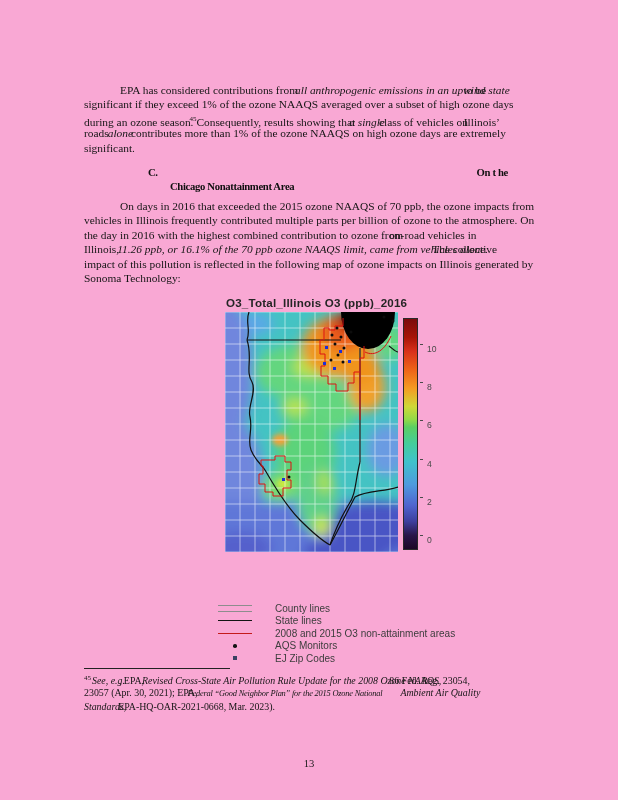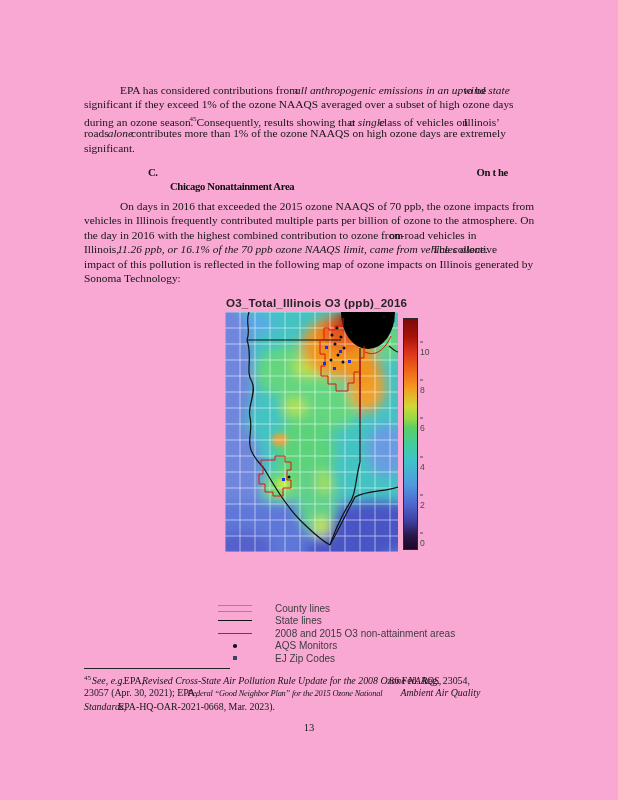--- a/index.html
+++ b/index.html
@@ -28,40 +28,40 @@
   .map-title{position:absolute;left:226px;top:296px;font-family:"Liberation Sans","DejaVu Sans",sans-serif;
              font-weight:bold;font-size:11.6px;letter-spacing:.2px;color:#252525;}
   .mapsvg{position:absolute;left:225px;top:312px;width:173px;height:240px;}
   .colorbar{position:absolute;left:403px;top:318px;width:42px;height:230px;}
   .cb-bar{position:absolute;left:0;top:0;width:13px;height:230px;border:1px solid #2a2a2a;
     background:linear-gradient(to bottom,
       #7a0b0b 0%, #a81407 8%, #d8301a 14%, #ee6318 22%, #f59a22 30%,
       #cfd837 38%, #8fd949 44%, #5ccf63 47%, #44cd9a 54%, #40c2cb 62%,
       #4f9ade 72%, #4f64cf 81%, #3d3f9e 88%, #2a164a 94%, #1c0826 100%);}
   .cbt{position:absolute;left:17px;transform:translateY(50%);font-family:"Liberation Sans",sans-serif;
-       font-size:8.6px;color:#4a4a4a;display:flex;align-items:flex-start;gap:4px;flex-direction:column;}
+       font-size:8.6px;color:#4a4a4a;display:flex;align-items:flex-start;gap:4px;}
   .cb-dash{width:3px;height:1px;background:#4a4a4a;display:inline-block;}
 
   
   .legend{position:absolute;left:218px;top:602px;font-family:"Liberation Sans","DejaVu Sans",sans-serif;
           font-size:10px;color:#3d3d3d;}
   .lrow{display:flex;align-items:center;height:12.5px;}
   .mk{width:34px;margin-right:23px;display:flex;flex-direction:column;align-items:center;justify-content:center;flex:0 0 auto;}
   .mk-county{width:34px;height:5px;border-top:1.2px solid #8d8d8d;border-bottom:1.2px solid #8d8d8d;}
   .mk-state{width:34px;height:0;border-top:1.3px solid #141414;}
   .mk-nonattainment{width:34px;height:0;border-top:1.3px solid #c41a1a;}
   .mk-aqs{width:3.6px;height:3.6px;border-radius:50%;background:#141414;}
   .mk-ej{width:4px;height:4px;background:#3a4162;}
 
   
   .fnsep{position:absolute;left:84px;top:668px;width:146px;border-top:1px solid #222;}
   .footnote{position:absolute;left:84px;top:672px;width:474px;font-size:9.9px;line-height:13.8px;}
   .footnote .tl{height:13.8px;text-decoration:underline;}
 
-  .pageno{position:absolute;top:722px;left:0;width:100%;text-align:center;font-size:10.6px;color:#1a1a1a;}
+  .pageno{position:absolute;top:758px;left:0;width:100%;text-align:center;font-size:10.6px;color:#1a1a1a;}
   .pageno2{position:absolute;top:748px;left:0;width:100%;text-align:center;font-size:10.6px;color:#2b2b3a;}
 </style>
 </head>
 <body>
 
 <div class="page">
 
   <div class="para" id="p1">
       <div class="tl"><span style="padding-left: 36px;">EPA has considered contributions from</span><span class="i" style="margin-left: -3px;"> all anthropogenic emissions in an upwind state</span><span style="margin-left: -46px;">to be</span></div>
       <div class="tl"><span>significant if they exceed 1% of the ozone NAAQS averaged over a subset of high ozone days</span></div>

